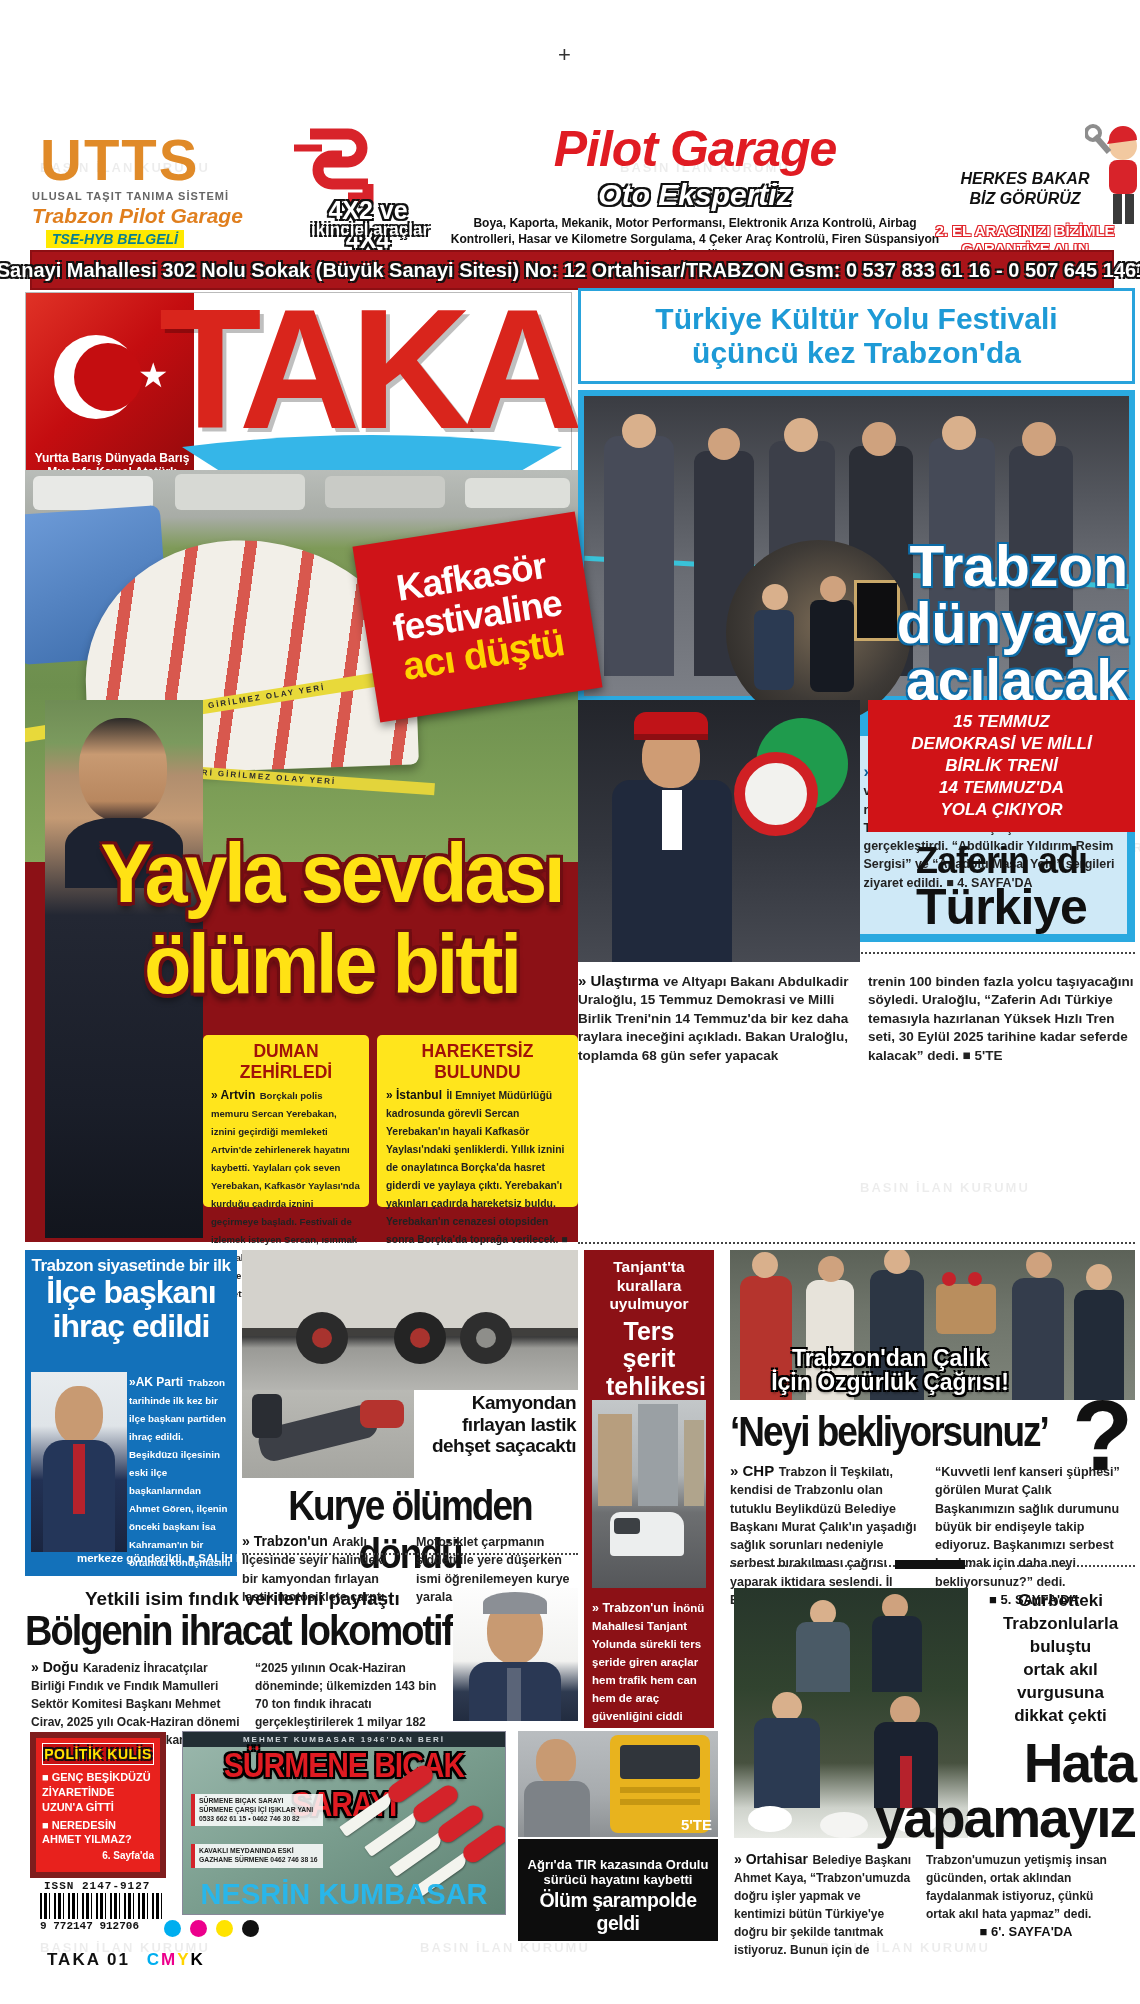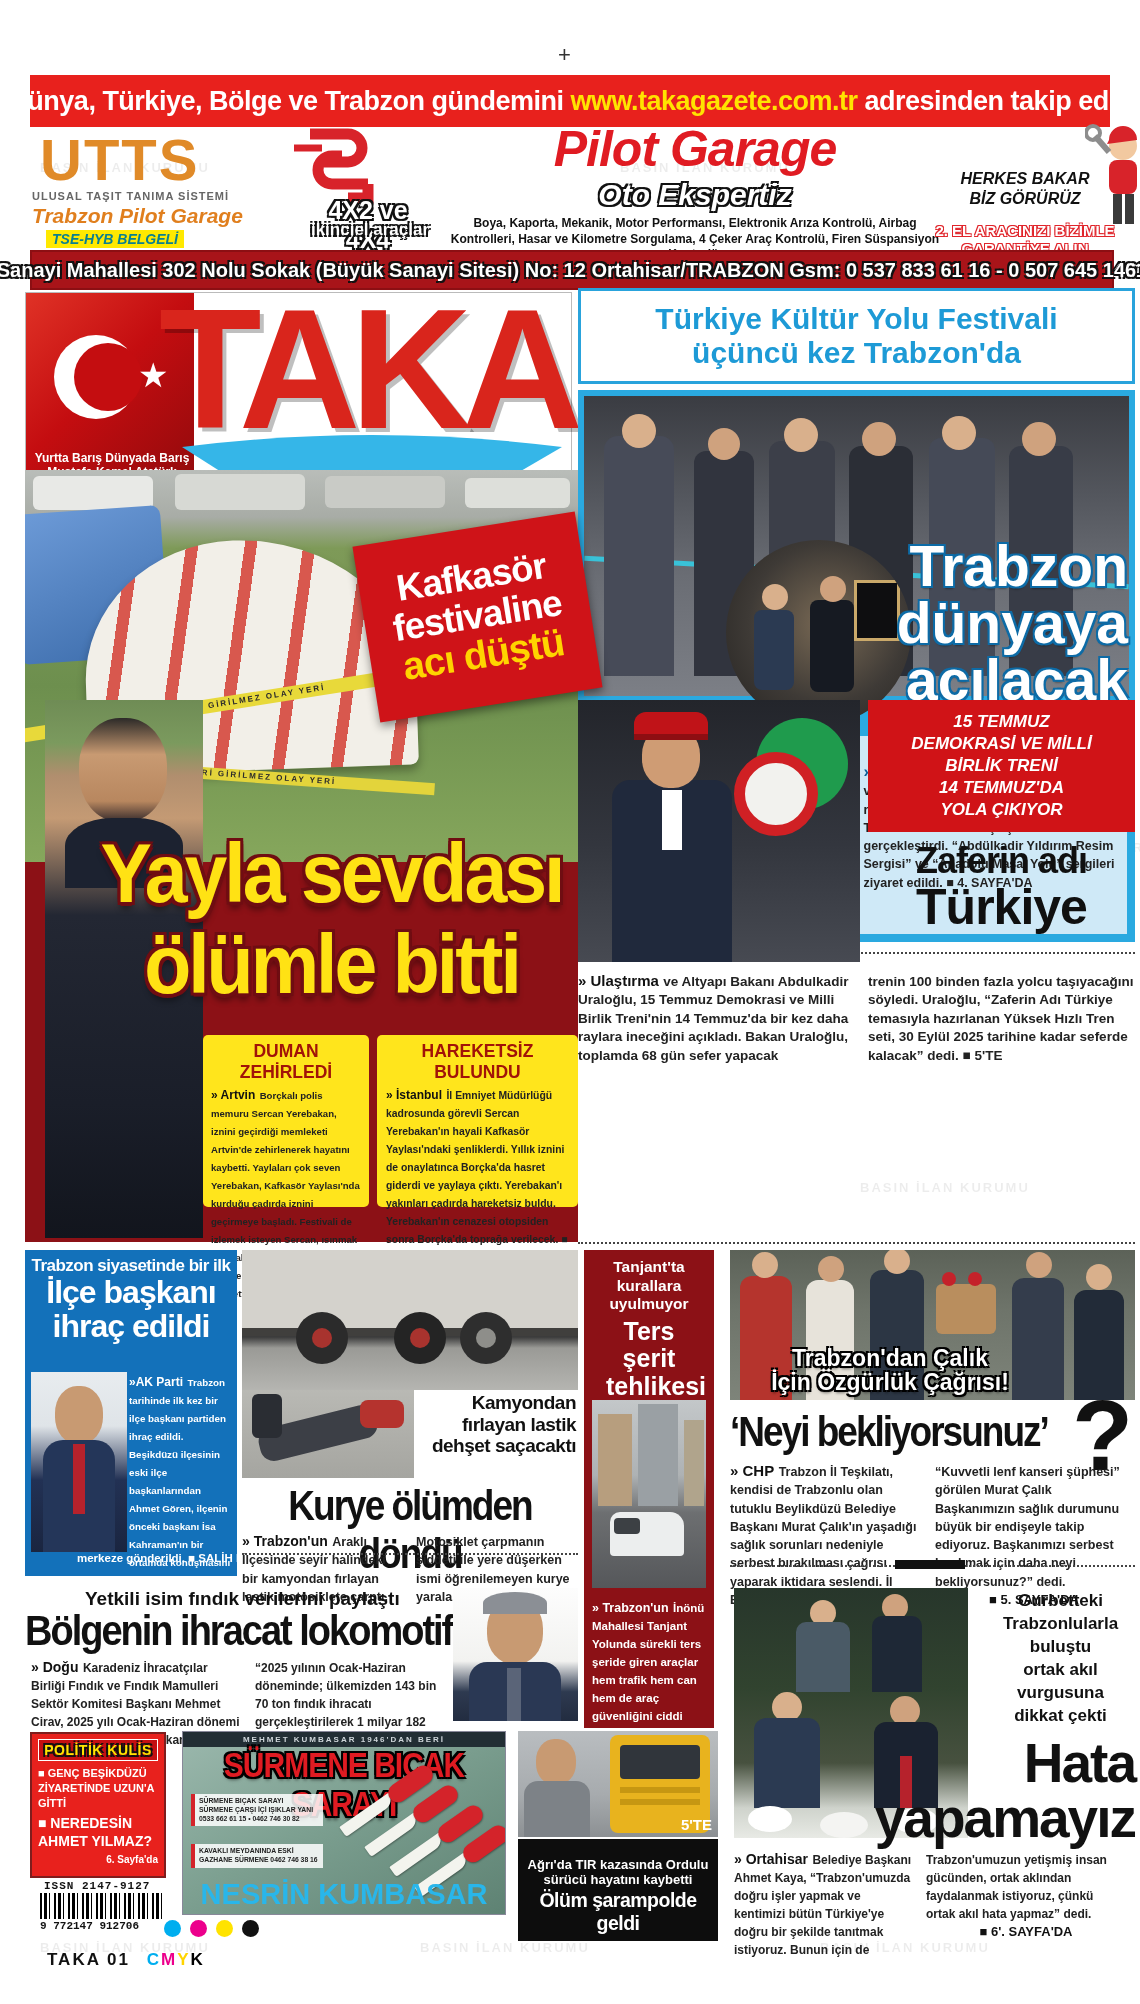--- a/index.html
+++ b/index.html
@@ -32,25 +32,20 @@
   <span class="wm" style="left:860px;top:1180px;">BASIN İLAN KURUMU</span>
   <span class="wm" style="left:60px;top:1260px;">BASIN İLAN KURUMU</span>
   <span class="wm" style="left:40px;top:1940px;">BASIN İLAN KURUMU</span>
   <span class="wm" style="left:420px;top:1940px;">BASIN İLAN KURUMU</span>
   <span class="wm" style="left:820px;top:1940px;">BASIN İLAN KURUMU</span>
   <span class="wm" style="left:1010px;top:840px;">BASIN İLAN KURUMU</span>
 
   <div class="abs" style="left:558px;top:42px;font-size:22px;color:#333;">+</div>
   <div class="abs" style="left:558px;top:1900px;font-size:22px;color:#333;">+</div>
 
-  <div class="abs" style="left:30px;top:75px;width:1080px;height:52px;background:#e8211d;display:flex;align-items:center;justify-content:center;">
-    <div style="font-size:27px;font-weight:800;color:#fff;letter-spacing:-0.5px;white-space:nowrap;">
-      <span>Dünya, Türkiye, Bölge ve Trabzon gündemini </span><span style="color:#ffe400;">www.takagazete.com.tr</span><span> adresinden takip edin</span>
-    </div>
-  </div>
 
   <div class="abs" style="left:30px;top:130px;width:1080px;height:116px;">
     <div class="abs" style="left:10px;top:-4px;font-size:58px;font-weight:900;color:#e08a28;letter-spacing:2px;">UTTS</div>
     <div class="abs" style="left:2px;top:60px;font-size:11px;font-weight:700;color:#666;letter-spacing:1px;">ULUSAL TAŞIT TANIMA SİSTEMİ</div>
     <div class="abs" style="left:2px;top:74px;font-size:21px;font-weight:900;font-style:italic;color:#e07f1e;">Trabzon Pilot Garage</div>
     <div class="abs" style="left:16px;top:100px;background:#ffe900;color:#0a7f8f;font-size:14px;font-weight:900;font-style:italic;padding:1px 6px;">TSE-HYB BELGELİ</div>
 
     <svg class="abs" style="left:250px;top:-8px;" width="120" height="100" viewBox="0 0 120 100">
       <path d="M30 12 h38 a14 14 0 0 1 0 28 h-24" stroke="#d8232a" stroke-width="11" fill="none"></path>
       <path d="M14 26 h28" stroke="#d8232a" stroke-width="7"></path>
@@ -340,24 +335,24 @@
       <span class="body-txt" style="font-size:12px;">“2025 yılının Ocak-Haziran döneminde; ülkemizden 143 bin 70 ton fındık ihracatı gerçekleştirilerek 1 milyar 182 milyon 901 bin dolar tutarında döviz girdisi elde edildi” dedi. ■ 5'TE</span>
     </div>
     <div class="photo" style="left:428px;top:0;width:125px;height:133px;background:linear-gradient(180deg,#fdfdfd 0%,#f2f2f0 55%,#2e3a50 78%,#222c40 100%);">
       <div class="abs" style="left:34px;top:10px;width:56px;height:66px;border-radius:46%;background:#c89a72;"></div>
       <div class="abs" style="left:30px;top:4px;width:64px;height:22px;border-radius:50% 50% 0 0;background:#8b8f95;"></div>
       <div class="abs" style="left:16px;top:74px;width:92px;height:60px;background:#2a3854;border-radius:18px 18px 0 0;"></div>
       <div class="abs" style="left:54px;top:80px;width:14px;height:54px;background:#5a6478;"></div>
     </div>
   </div>
 
-  <div class="abs" style="left:30px;top:1732px;width:136px;height:146px;background:#e8211d;border:2px solid #7f1d1d;padding:5px 6px;box-sizing:border-box;">
+  <div class="abs" style="left:30px;top:1732px;width:136px;height:146px;background:#e8211d;border:6px solid #7f1d1d;padding:5px 6px;box-sizing:border-box;">
     <div style="background:#c40f12;border:1px solid #fff;text-align:center;font-size:14px;font-weight:900;color:#ffe400;padding:2px 0;letter-spacing:0.5px;" class="outline-dark">POLİTİK KULİS</div>
     <div style="font-size:11px;font-weight:900;color:#fff;line-height:1.35;margin-top:5px;">■ GENÇ BEŞİKDÜZÜ ZİYARETİNDE UZUN'A GİTTİ</div>
-    <div style="font-size:14px;font-weight:900;color:#fff;line-height:1.35;margin-top:3px;">■ NEREDESİN AHMET YILMAZ?</div>
+    <div style="font-size:11px;font-weight:900;color:#fff;line-height:1.35;margin-top:3px;">■ NEREDESİN AHMET YILMAZ?</div>
     <div style="text-align:right;font-size:10px;font-weight:800;color:#fff;margin-top:3px;">6. Sayfa'da</div>
   </div>
 
   <div class="abs" style="left:44px;top:1880px;font-size:11px;font-weight:700;color:#111;letter-spacing:1px;font-family:'Liberation Mono',monospace;">ISSN 2147-9127</div>
   <div class="abs" style="left:40px;top:1893px;width:126px;height:26px;background:repeating-linear-gradient(90deg,#000 0 2px,#fff 2px 4px,#000 4px 7px,#fff 7px 9px,#000 9px 10px,#fff 10px 14px);"></div>
   <div class="abs" style="left:40px;top:1920px;font-size:11px;font-weight:700;color:#111;font-family:'Liberation Mono',monospace;">9  772147  912706</div>
 
   <div class="abs" style="left:182px;top:1731px;width:322px;height:182px;border:1px solid #889;background:linear-gradient(150deg,#9bb8ad 0%,#7da091 45%,#5e8273 100%);overflow:hidden;">
     <div style="background:#222e34;color:#cfd6da;font-size:8px;font-weight:800;letter-spacing:2px;text-align:center;padding:3px 0;">MEHMET KUMBASAR 1946'DAN BERİ</div>
     <div style="text-align:center;font-size:30px;font-weight:900;color:#e01b22;letter-spacing:-1px;transform:scaleY(1.15);margin-top:4px;" class="outline-blk">SÜRMENE BIÇAK SARAYI</div>

